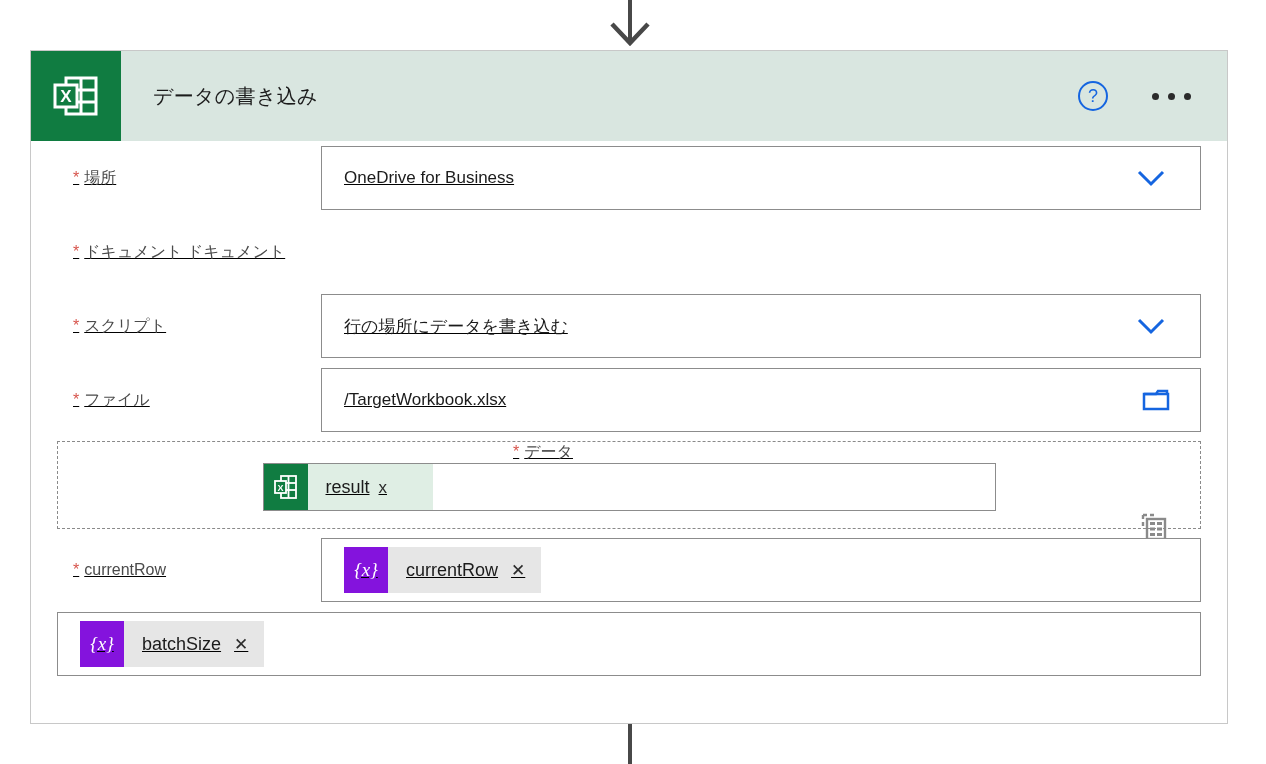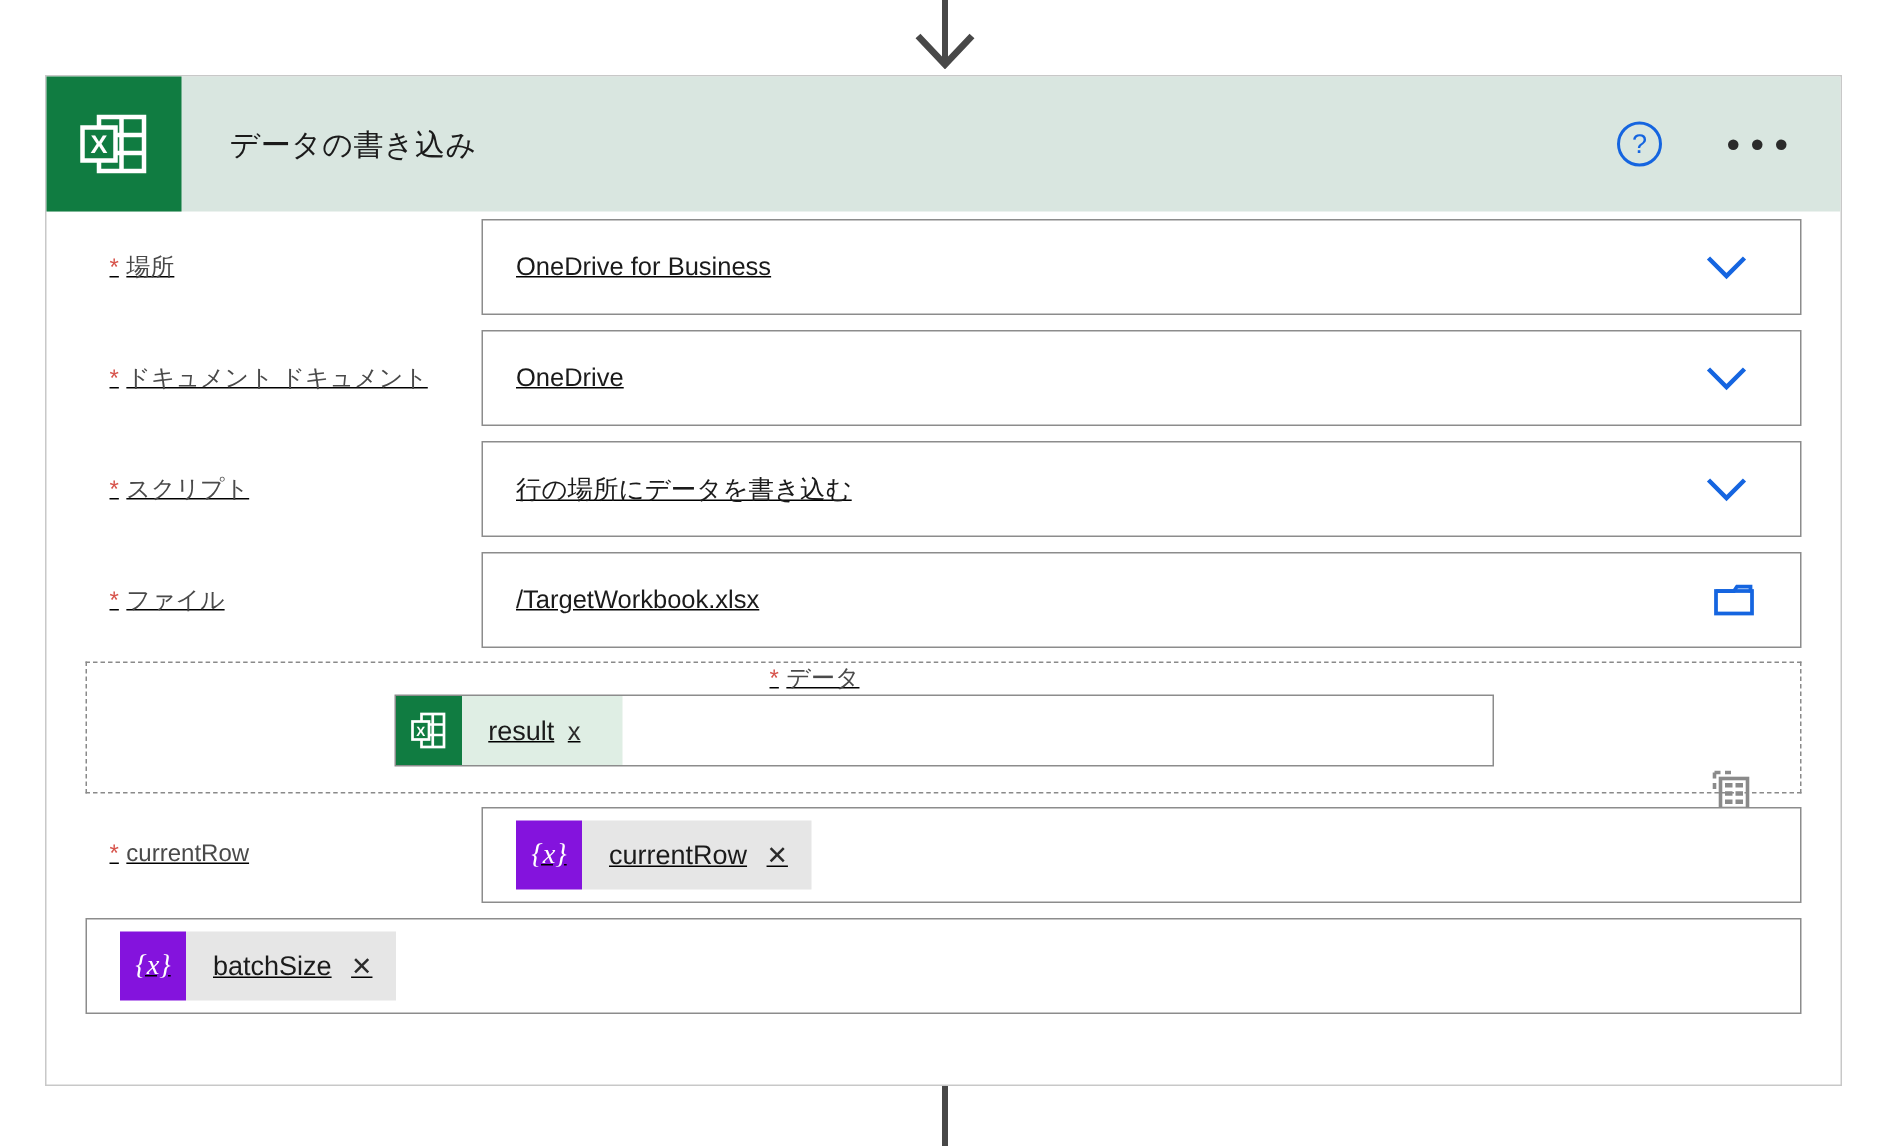--- a/index.html
+++ b/index.html
@@ -240,21 +240,21 @@
     height: 46px;
     display: flex;
     align-items: center;
     gap: 13px;
     padding: 0 16px 0 18px;
     font-size: 18px;
     color: #1b1b1b;
     white-space: nowrap;
     box-sizing: border-box;
   }
-  .chip-body.green { background: #dfeee4; padding-right: 28px; }
+  .chip-body.green { background: #dfeee4; padding-right: 46px; }
   .chip-body.grey  { background: #e6e6e6; }
   .chip-x {
     font-size: 17px;
     color: #2b2b2b;
     cursor: pointer;
     line-height: 1;
   }
   .chip-x.inline { margin-left: -4px; }
 </style>
 </head>
@@ -305,28 +305,20 @@
             <svg width="30" height="18" viewBox="0 0 30 18">
                 <path d="M3 3 L15 15 L27 3" fill="none" stroke="#1565e0" stroke-width="3"></path>
               </svg>
           </span>
         </div>
       </div>
 
       <div class="field-row">
         <div class="field-label">
           <span class="req">*</span><span>ドキュメント ドキュメント</span>
-        </div>
-        <div class="field-control">
-          <span class="field-text">OneDrive</span>
-          <span class="chevron">
-            <svg width="30" height="18" viewBox="0 0 30 18">
-                <path d="M3 3 L15 15 L27 3" fill="none" stroke="#1565e0" stroke-width="3"></path>
-              </svg>
-          </span>
         </div>
       </div>
 
       <div class="field-row">
         <div class="field-label">
           <span class="req">*</span><span>スクリプト</span>
         </div>
         <div class="field-control">
           <span class="field-text">行の場所にデータを書き込む</span>
           <span class="chevron">

